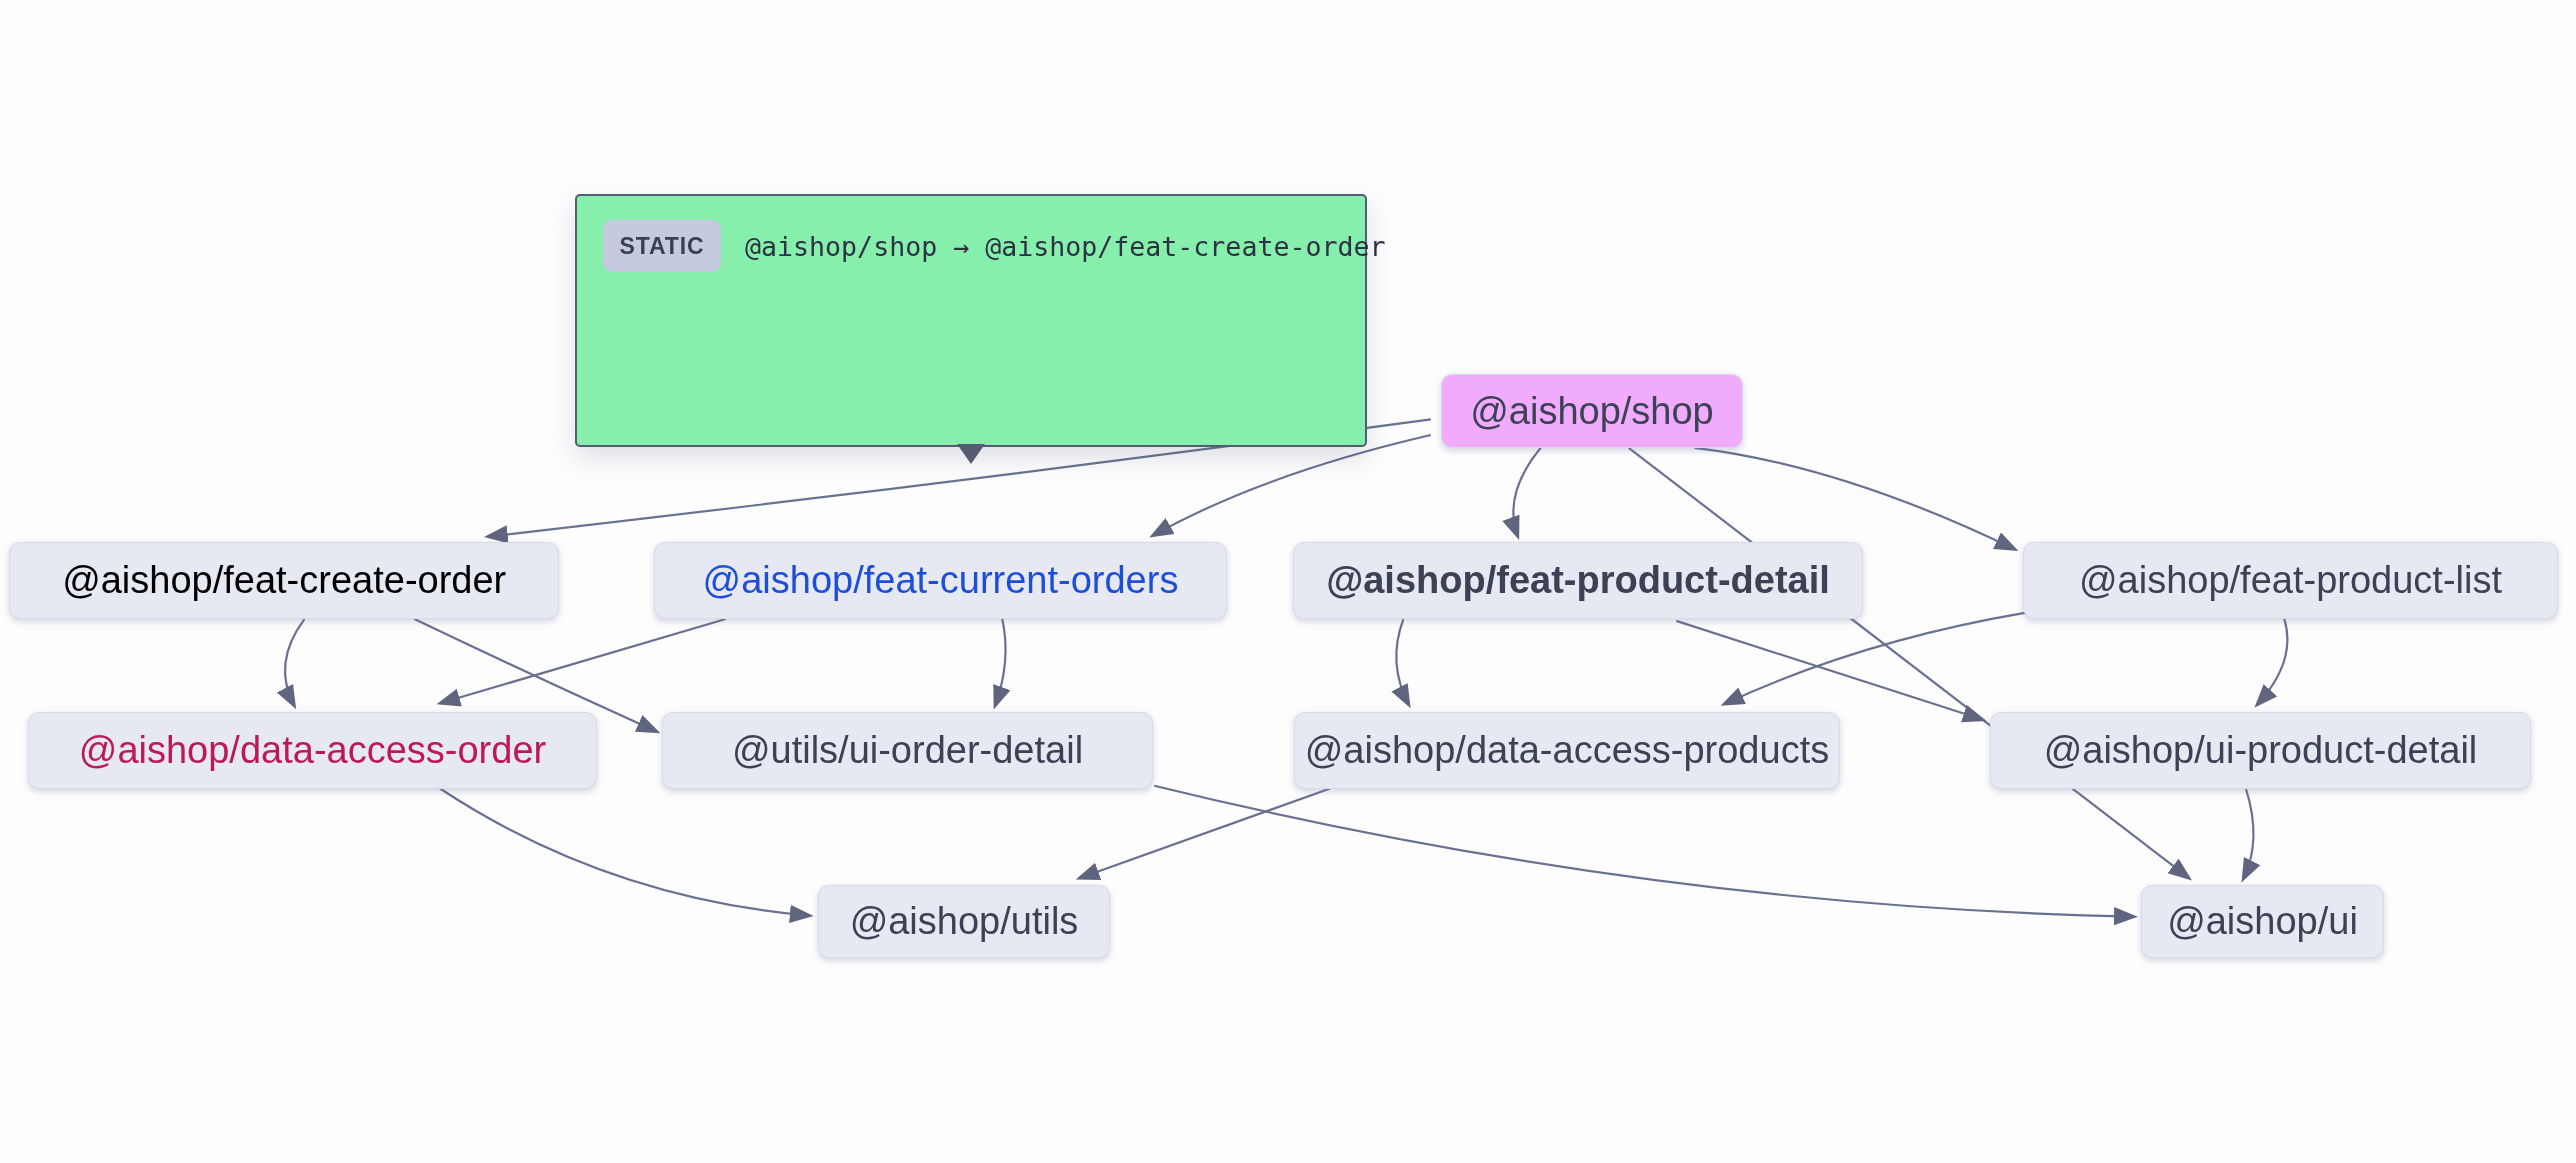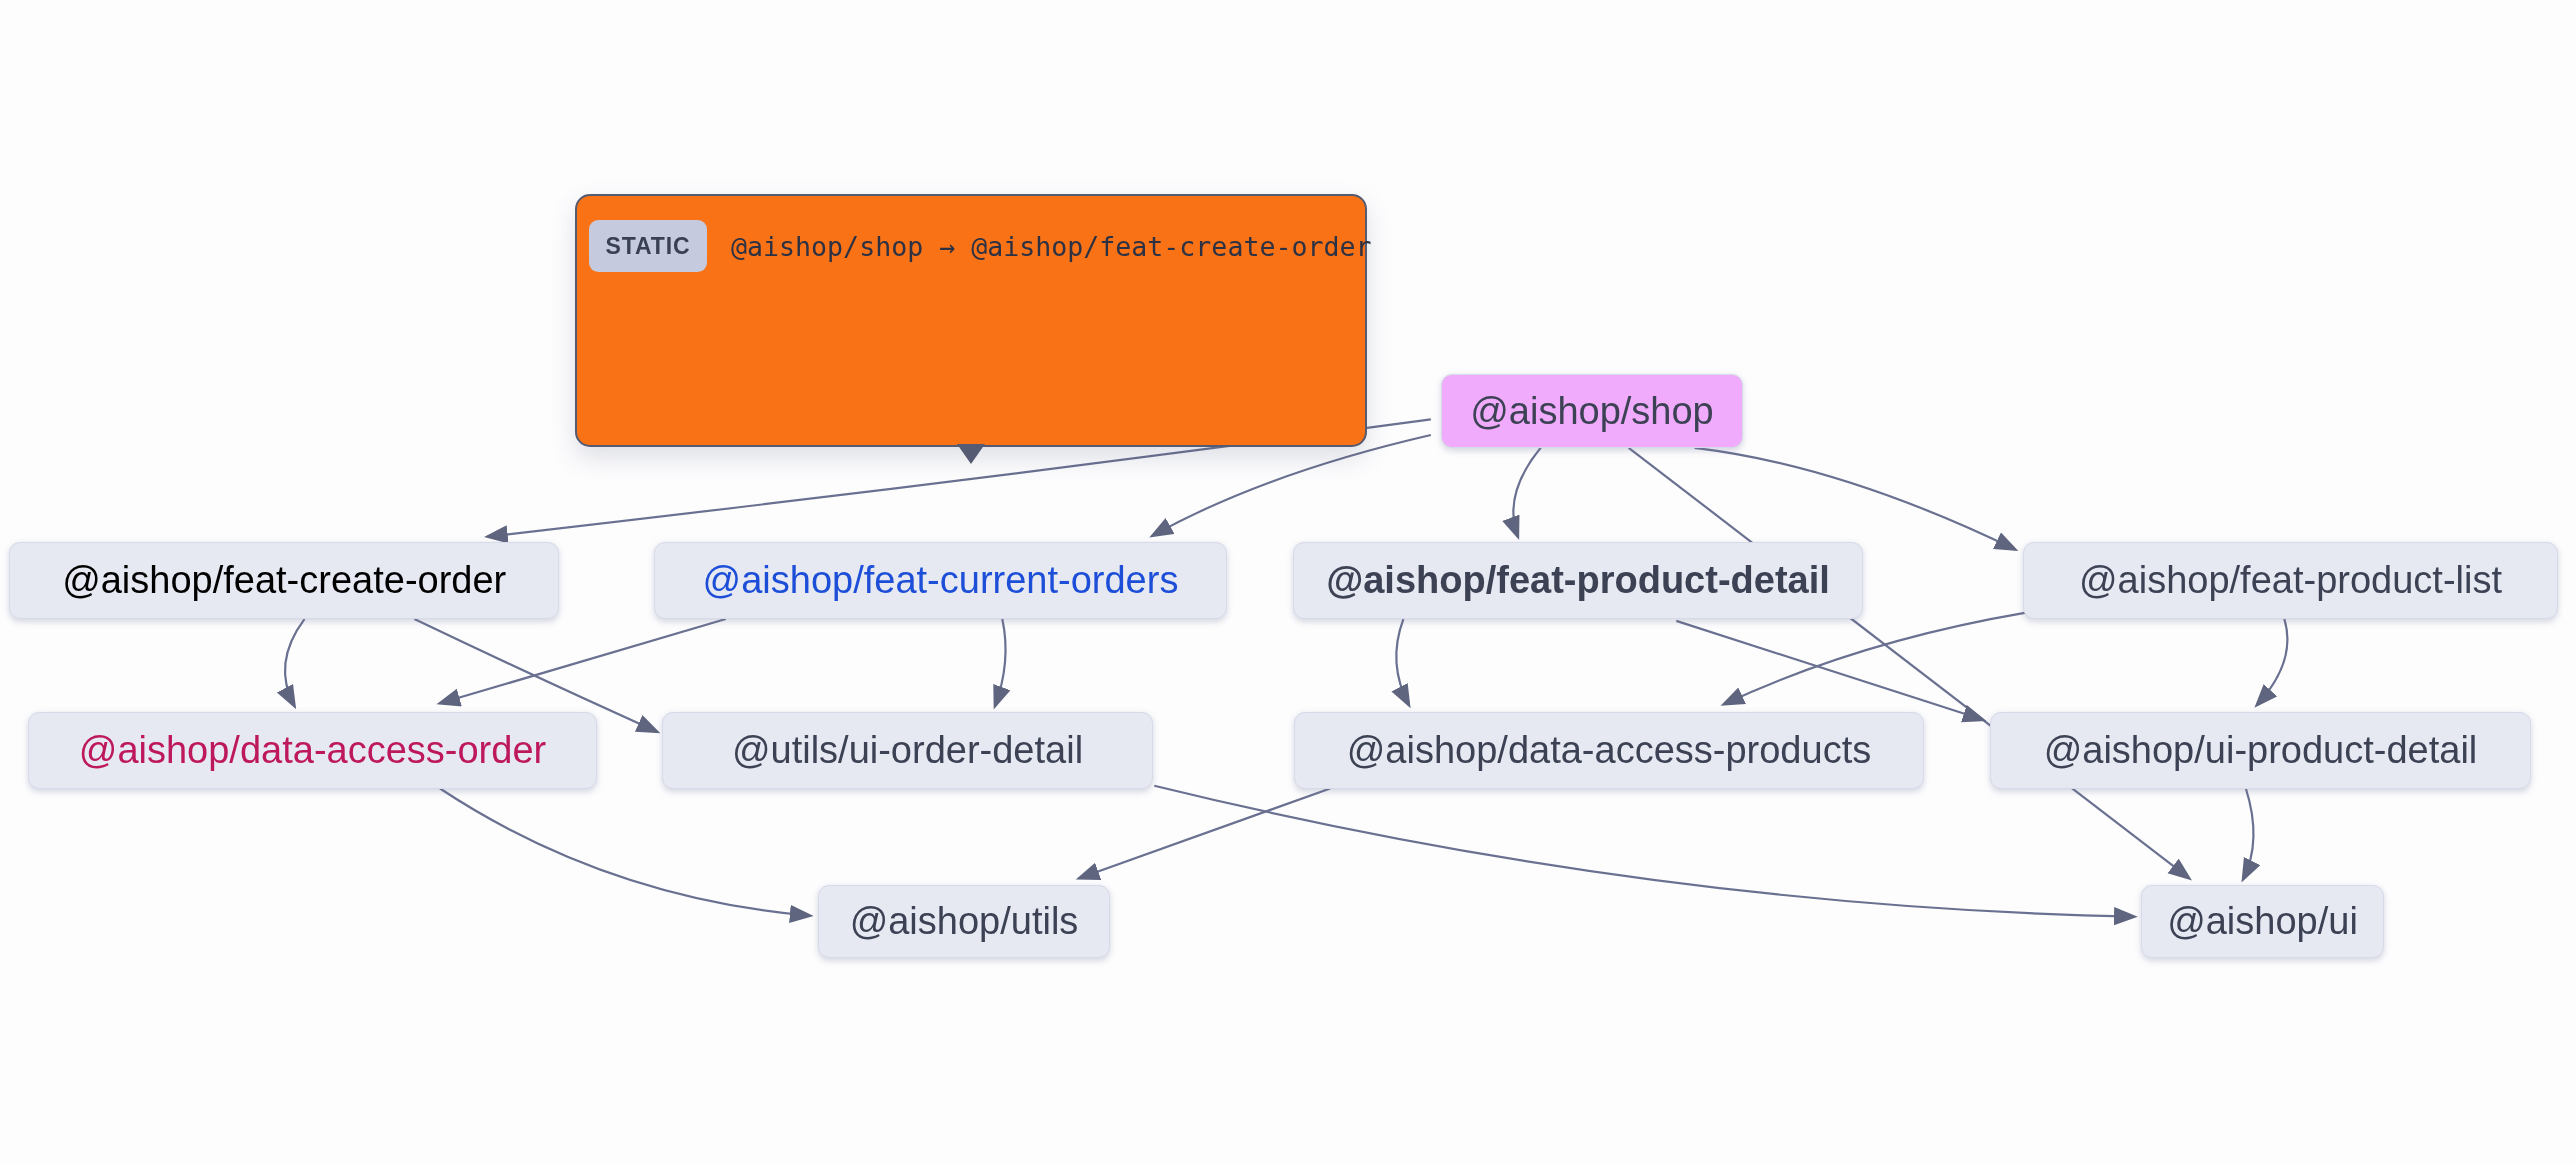--- a/index.html
+++ b/index.html
@@ -34,26 +34,26 @@
     box-shadow: 0 2.7px 6.4px rgba(110,118,150,0.28);
     color: #3c4254;
     font-size: 38px;
     white-space: nowrap;
     cursor: pointer;
     box-sizing: border-box;
   }
   #edge-tooltip {
     position: absolute;
     z-index: 3;
-    background: #f97316;
+    background: #86efac;
     border: 2.7px solid #545b72;
-    border-radius: 15px;
+    border-radius: 5px;
     box-shadow: 0 11px 26px rgba(60,70,100,0.16);
     box-sizing: border-box;
-    padding: 24px 12px;
+    padding: 24px 26px;
   }
   .tooltip-header {
     display: flex;
     align-items: center;
     gap: 24px;
   }
   .tooltip-badge {
     background: #c5cadf;
     color: #3a4054;
     font-size: 23px;
@@ -133,21 +133,21 @@
   </svg>
 
   <div id="nodes-layer">
       <div class="graph-node" style="left: 1429px; top: 374px; width: 302px; height: 74px; background: #f0abfc; border-color: rgb(215, 218, 232); color: rgb(60, 66, 84); margin-left: 12px;">@aishop/shop</div>
       <div class="graph-node" style="left: 9.2px; top: 542px; width: 550px; height: 77px; background: rgb(230, 232, 242); border-color: rgb(215, 218, 232); color: #000000;">@aishop/feat-create-order</div>
       <div class="graph-node" style="left: 654px; top: 542px; width: 573px; height: 77px; background: rgb(230, 232, 242); border-color: rgb(215, 218, 232); color: #1d4ed8;">@aishop/feat-current-orders</div>
       <div class="graph-node" style="left: 1293px; top: 542px; width: 570px; height: 77px; background: rgb(230, 232, 242); border-color: rgb(215, 218, 232); color: rgb(60, 66, 84); font-weight: bold;">@aishop/feat-product-detail</div>
       <div class="graph-node" style="left: 2023px; top: 542px; width: 535px; height: 77px; background: rgb(230, 232, 242); border-color: rgb(215, 218, 232); color: rgb(60, 66, 84);">@aishop/feat-product-list</div>
       <div class="graph-node" style="left: 28px; top: 712px; width: 569px; height: 77px; background: rgb(230, 232, 242); border-color: rgb(215, 218, 232); color: #be185d;">@aishop/data-access-order</div>
       <div class="graph-node" style="left: 662px; top: 712px; width: 491px; height: 77px; background: rgb(230, 232, 242); border-color: rgb(215, 218, 232); color: rgb(60, 66, 84);">@utils/ui-order-detail</div>
-      <div class="graph-node" style="left: 1294px; top: 712px; width: 630px; height: 77px; background: rgb(230, 232, 242); border-color: rgb(215, 218, 232); color: rgb(60, 66, 84);">@aishop/data-access-products</div>
+      <div class="graph-node" style="left: 1294px; top: 712px; width: 546px; height: 77px; background: rgb(230, 232, 242); border-color: rgb(215, 218, 232); color: rgb(60, 66, 84);">@aishop/data-access-products</div>
       <div class="graph-node" style="left: 1990px; top: 712px; width: 541px; height: 77px; background: rgb(230, 232, 242); border-color: rgb(215, 218, 232); color: rgb(60, 66, 84);">@aishop/ui-product-detail</div>
       <div class="graph-node" style="left: 818px; top: 885px; width: 292px; height: 73px; background: rgb(230, 232, 242); border-color: rgb(215, 218, 232); color: rgb(60, 66, 84);">@aishop/utils</div>
       <div class="graph-node" style="left: 2141px; top: 885px; width: 243px; height: 73px; background: rgb(230, 232, 242); border-color: rgb(215, 218, 232); color: rgb(60, 66, 84);">@aishop/ui</div>
     </div>
 
   <div id="edge-tooltip" style="left: 575px; top: 194px; width: 792px; min-height: 253px; border-color: rgb(84, 91, 114);">
     <div class="tooltip-header">
       <span class="tooltip-badge">STATIC</span>
       <span class="tooltip-title">@aishop/shop → @aishop/feat-create-order</span>
     </div>

